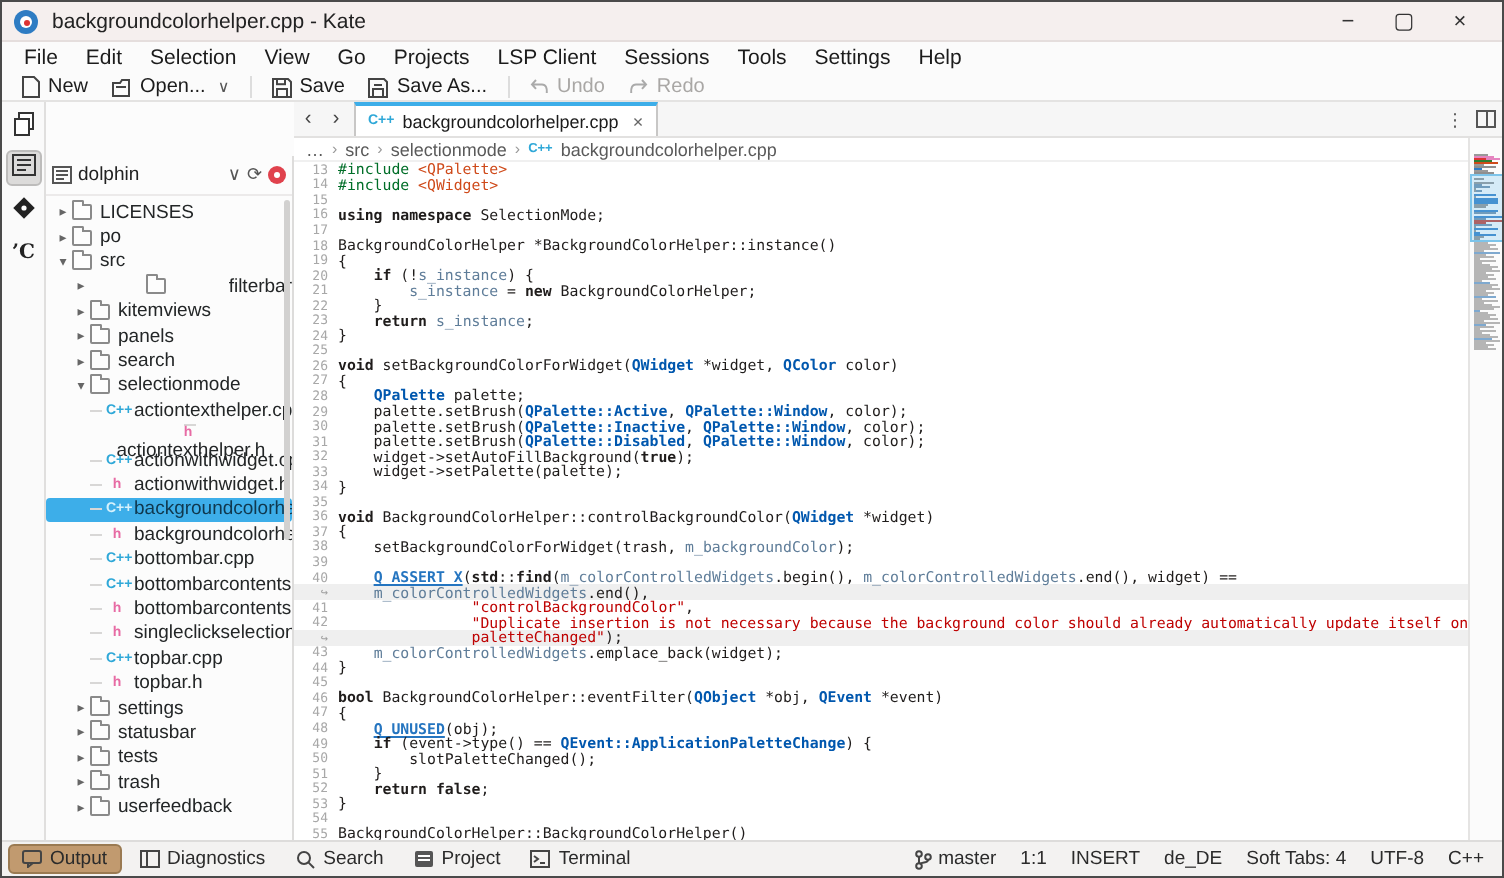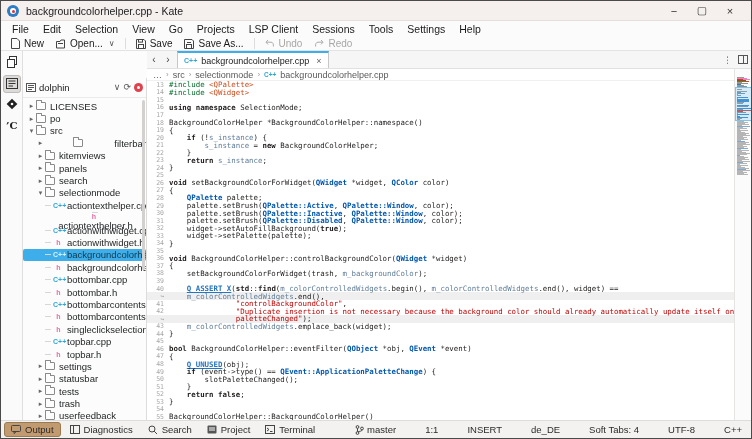--- a/index.html
+++ b/index.html
@@ -93,21 +93,21 @@
   
   .minimap { position:absolute; right:0; top:18px; bottom:0; width:19px; background:#fbfbfb; border-left:1px solid #e5e4e3; }
   .mmline { height:0.8px; margin-left:2px; }
   .mmview { position:absolute; left:0; width:100%; background:rgba(125,200,240,0.30); border:1px solid #7cc4ea; }
 
   
   .bottombar { position:absolute; left:0; bottom:0; width:100%; height:18px; background:#f3f2f1; border-top:1px solid #dddcdb; display:flex; align-items:center; font-size:9.5px; color:#2b2b2b; }
   .bbtn { display:flex; align-items:center; gap:4px; padding:1px 6px; margin-left:3px; border-radius:3px; }
   .bbtn.active { background:#c19a6f; border:1px solid #9a7a52; }
   .bbtn svg { display:block; }
-  .statusright { margin-left:auto; display:flex; align-items:center; gap:29px; padding-right:9px; font-size:9.5px; color:#2b2b2b; }
+  .statusright { margin-left:auto; display:flex; align-items:center; gap:12px; padding-right:9px; font-size:9.5px; color:#2b2b2b; }
   .statusitem { display:flex; align-items:center; gap:3px; }
 </style>
 </head>
 <body>
 
 <div class="window">
 
   <div class="titlebar">
     <span class="appicon"></span>
     <span class="titletext">backgroundcolorhelper.cpp - Kate</span>
@@ -305,25 +305,20 @@
             <span class="fileico h">h</span>
             <span>backgroundcolorhelper.h</span>
           </div>
           <div class="trow" style="padding-left: 22px;">
             <span class="tick"></span>
             <span class="fileico cpp">C++</span>
             <span>bottombar.cpp</span>
           </div>
           <div class="trow" style="padding-left: 22px;">
             <span class="tick"></span>
-            <span class="fileico h">h</span>
-            <span>bottombar.h</span>
-          </div>
-          <div class="trow" style="padding-left: 22px;">
-            <span class="tick"></span>
             <span class="fileico cpp">C++</span>
             <span>bottombarcontentscont...</span>
           </div>
           <div class="trow" style="padding-left: 22px;">
             <span class="tick"></span>
             <span class="fileico h">h</span>
             <span>bottombarcontentscont...</span>
           </div>
           <div class="trow" style="padding-left: 22px;">
             <span class="tick"></span>
@@ -395,21 +390,21 @@
           <span class="sep">›</span>
           <span class="cppico">C++</span>
           <span>backgroundcolorhelper.cpp</span>
         </div>
       <div class="codewrap" id="code">
           <div class="crow"><span class="lnum">13</span><span class="ltext"><span class="pp">#include </span><span class="inc">&lt;QPalette&gt;</span></span></div>
           <div class="crow"><span class="lnum">14</span><span class="ltext"><span class="pp">#include </span><span class="inc">&lt;QWidget&gt;</span></span></div>
           <div class="crow"><span class="lnum">15</span><span class="ltext"></span></div>
           <div class="crow"><span class="lnum">16</span><span class="ltext"><span class="kw">using namespace</span><span> SelectionMode;</span></span></div>
           <div class="crow"><span class="lnum">17</span><span class="ltext"></span></div>
-          <div class="crow"><span class="lnum">18</span><span class="ltext"><span>BackgroundColorHelper *BackgroundColorHelper::namespace()</span></span></div>
+          <div class="crow"><span class="lnum">18</span><span class="ltext"><span>BackgroundColorHelper *BackgroundColorHelper::instance()</span></span></div>
           <div class="crow"><span class="lnum">19</span><span class="ltext"><span>{</span></span></div>
           <div class="crow"><span class="lnum">20</span><span class="ltext"><span>    </span><span class="kw">if</span><span> (!</span><span class="mem">s_instance</span><span>) {</span></span></div>
           <div class="crow"><span class="lnum">21</span><span class="ltext"><span>        </span><span class="mem">s_instance</span><span> = </span><span class="kw">new</span><span> BackgroundColorHelper;</span></span></div>
           <div class="crow"><span class="lnum">22</span><span class="ltext"><span>    }</span></span></div>
           <div class="crow"><span class="lnum">23</span><span class="ltext"><span>    </span><span class="kw">return</span><span> </span><span class="mem">s_instance</span><span>;</span></span></div>
           <div class="crow"><span class="lnum">24</span><span class="ltext"><span>}</span></span></div>
           <div class="crow"><span class="lnum">25</span><span class="ltext"></span></div>
           <div class="crow"><span class="lnum">26</span><span class="ltext"><span class="kw">void</span><span> setBackgroundColorForWidget(</span><span class="type">QWidget</span><span> *widget, </span><span class="type">QColor</span><span> color)</span></span></div>
           <div class="crow"><span class="lnum">27</span><span class="ltext"><span>{</span></span></div>
           <div class="crow"><span class="lnum">28</span><span class="ltext"><span>    </span><span class="type">QPalette</span><span> palette;</span></span></div>

